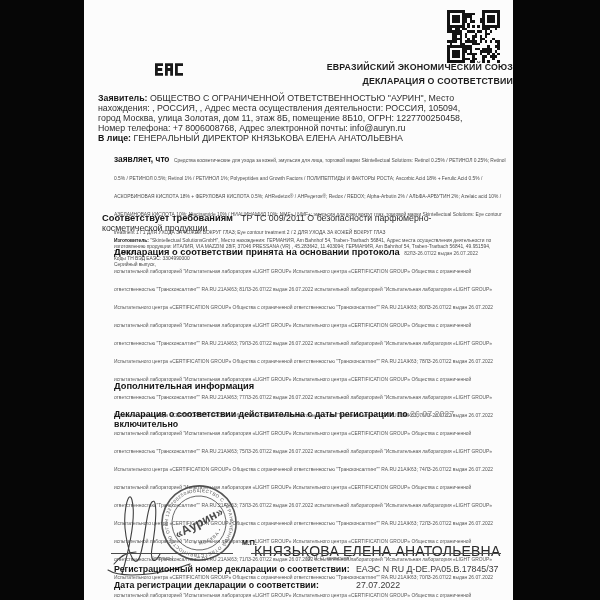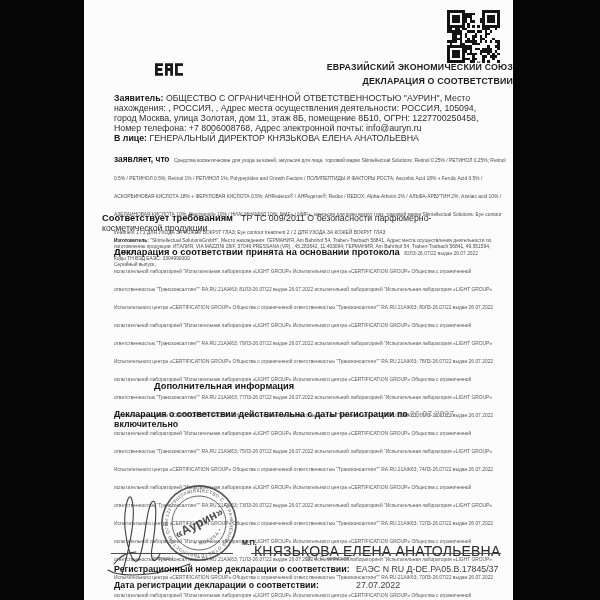--- a/index.html
+++ b/index.html
@@ -15,21 +15,21 @@
   p{margin:0;}
   b{color:#161616;}
   .h1,.h2{left:0;right:0;text-align:right;font-weight:bold;font-size:8.8px;color:#1b1b1b;letter-spacing:.2px;}
   .para{font-size:8.8px;line-height:10px;color:#2e2e2e;width:378px;}
   .lbl9{font-size:8.4px;font-weight:bold;color:#161616;}
   .lbl95{font-size:9.3px;font-weight:bold;color:#141414;}
   .tiny{font-size:4.9px;line-height:6.1px;color:#4c4c4c;}
   .tiny b{font-size:4.9px;}
   .gray{color:#565656;}
   .graydate{color:#8d8d8d;}
-  .bold95{font-size:9.3px;font-weight:bold;color:#141414;margin-left:40px;}
+  .bold95{font-size:9.3px;font-weight:bold;color:#141414;}
   .compliance-val{margin-left:8px;}
   .rule{border-top:1px solid #4a4a4a;height:0;}
   .underlabel{font-size:4.8px;color:#555;}
   .fio{font-size:14px;color:#2a2a2a;letter-spacing:.2px;}
   .reg-label{font-size:8.8px;font-weight:bold;color:#141414;}
   .reg-value{font-size:8.8px;color:#3a3a3a;}
   .mp{font-size:7px;font-weight:bold;color:#222;}
   .qr svg{display:block;}
 </style>
 </head>
@@ -284,21 +284,21 @@
           <rect x="14" y="20" width="1" height="1"></rect>
           <rect x="16" y="20" width="1" height="1"></rect>
           <rect x="20" y="20" width="1" height="1"></rect>
         </g>
       </svg>
     </div>
 
   <div class="abs h1" style="top:62px">ЕВРАЗИЙСКИЙ ЭКОНОМИЧЕСКИЙ СОЮЗ</div>
   <div class="abs h2" style="top:76px">ДЕКЛАРАЦИЯ О СООТВЕТСТВИИ</div>
 
-  <div class="abs" style="left:30px;top:93px">
+  <div class="abs" style="left:14px;top:93px">
     <p class="para"><b>Заявитель:</b> <span>ОБЩЕСТВО С ОГРАНИЧЕННОЙ ОТВЕТСТВЕННОСТЬЮ "АУРИН", Место нахождения: , РОССИЯ, , Адрес места осуществления деятельности: РОССИЯ, 105094, город Москва, улица Золотая, дом 11, этаж 8Б, помещение 8Б10, ОГРН: 1227700250458, Номер телефона: +7 8006008768, Адрес электронной почты: info@auryn.ru</span></p>
     <p class="para"><b>В лице:</b> <span>ГЕНЕРАЛЬНЫЙ ДИРЕКТОР КНЯЗЬКОВА ЕЛЕНА АНАТОЛЬЕВНА</span></p>
   </div>
 
   <div class="abs" style="left:30px;top:148px;width:394px">
     <p><b class="lbl9">заявляет, что</b> <span class="tiny">Средства косметические для ухода за кожей, эмульсия для лица, торговой марки Skintellectual Solutions: Retinol 0.25% / РЕТИНОЛ 0.25%; Retinol 0.5% / РЕТИНОЛ 0.5%; Retinol 1% / РЕТИНОЛ 1%; Polypeptides and Growth Factors / ПОЛИПЕПТИДЫ И ФАКТОРЫ РОСТА; Ascorbic Acid 18% + Ferulic Acid 0.5% / АСКОРБИНОВАЯ КИСЛОТА 18% + ФЕРУЛОВАЯ КИСЛОТА 0.5%; AHRedetox® / АНРедеток®; Redox / REDOX; Alpha-Arbutin 2% / АЛЬФА-АРБУТИН 2%; Azelaic acid 10% / АЗЕЛАИНОВАЯ КИСЛОТА 10%; Niacinamide 10% / НИАЦИНАМИД 10%; NMF+ / NMF+; эмульсия для кожи вокруг глаз, торговой марки Skintellectual Solutions: Eye contour treatment 1 / 1 ДЛЯ УХОДА ЗА КОЖЕЙ ВОКРУГ ГЛАЗ; Eye contour treatment 2 / 2 ДЛЯ УХОДА ЗА КОЖЕЙ ВОКРУГ ГЛАЗ</span></p>
     <p class="tiny"><b>Изготовитель:</b> <span>"Skintellectual SolutionsGmbH", Место нахождения: ГЕРМАНИЯ, Am Bahnhof 54, Traben-Trarbach 56841, Адрес места осуществления деятельности по изготовлению продукции: ИТАЛИЯ, VIA MAZZINI 28/F, 37046 PRESSANA (VR) , 45.283642, 11.403094; ГЕРМАНИЯ, Am Bahnhof 54, Traben-Trarbach 56841, 49.951594, 7.123308</span></p>
     <p class="tiny">Коды ТН ВЭД ЕАЭС: 3304990000</p>
     <p class="tiny">Серийный выпуск,</p>
   </div>

